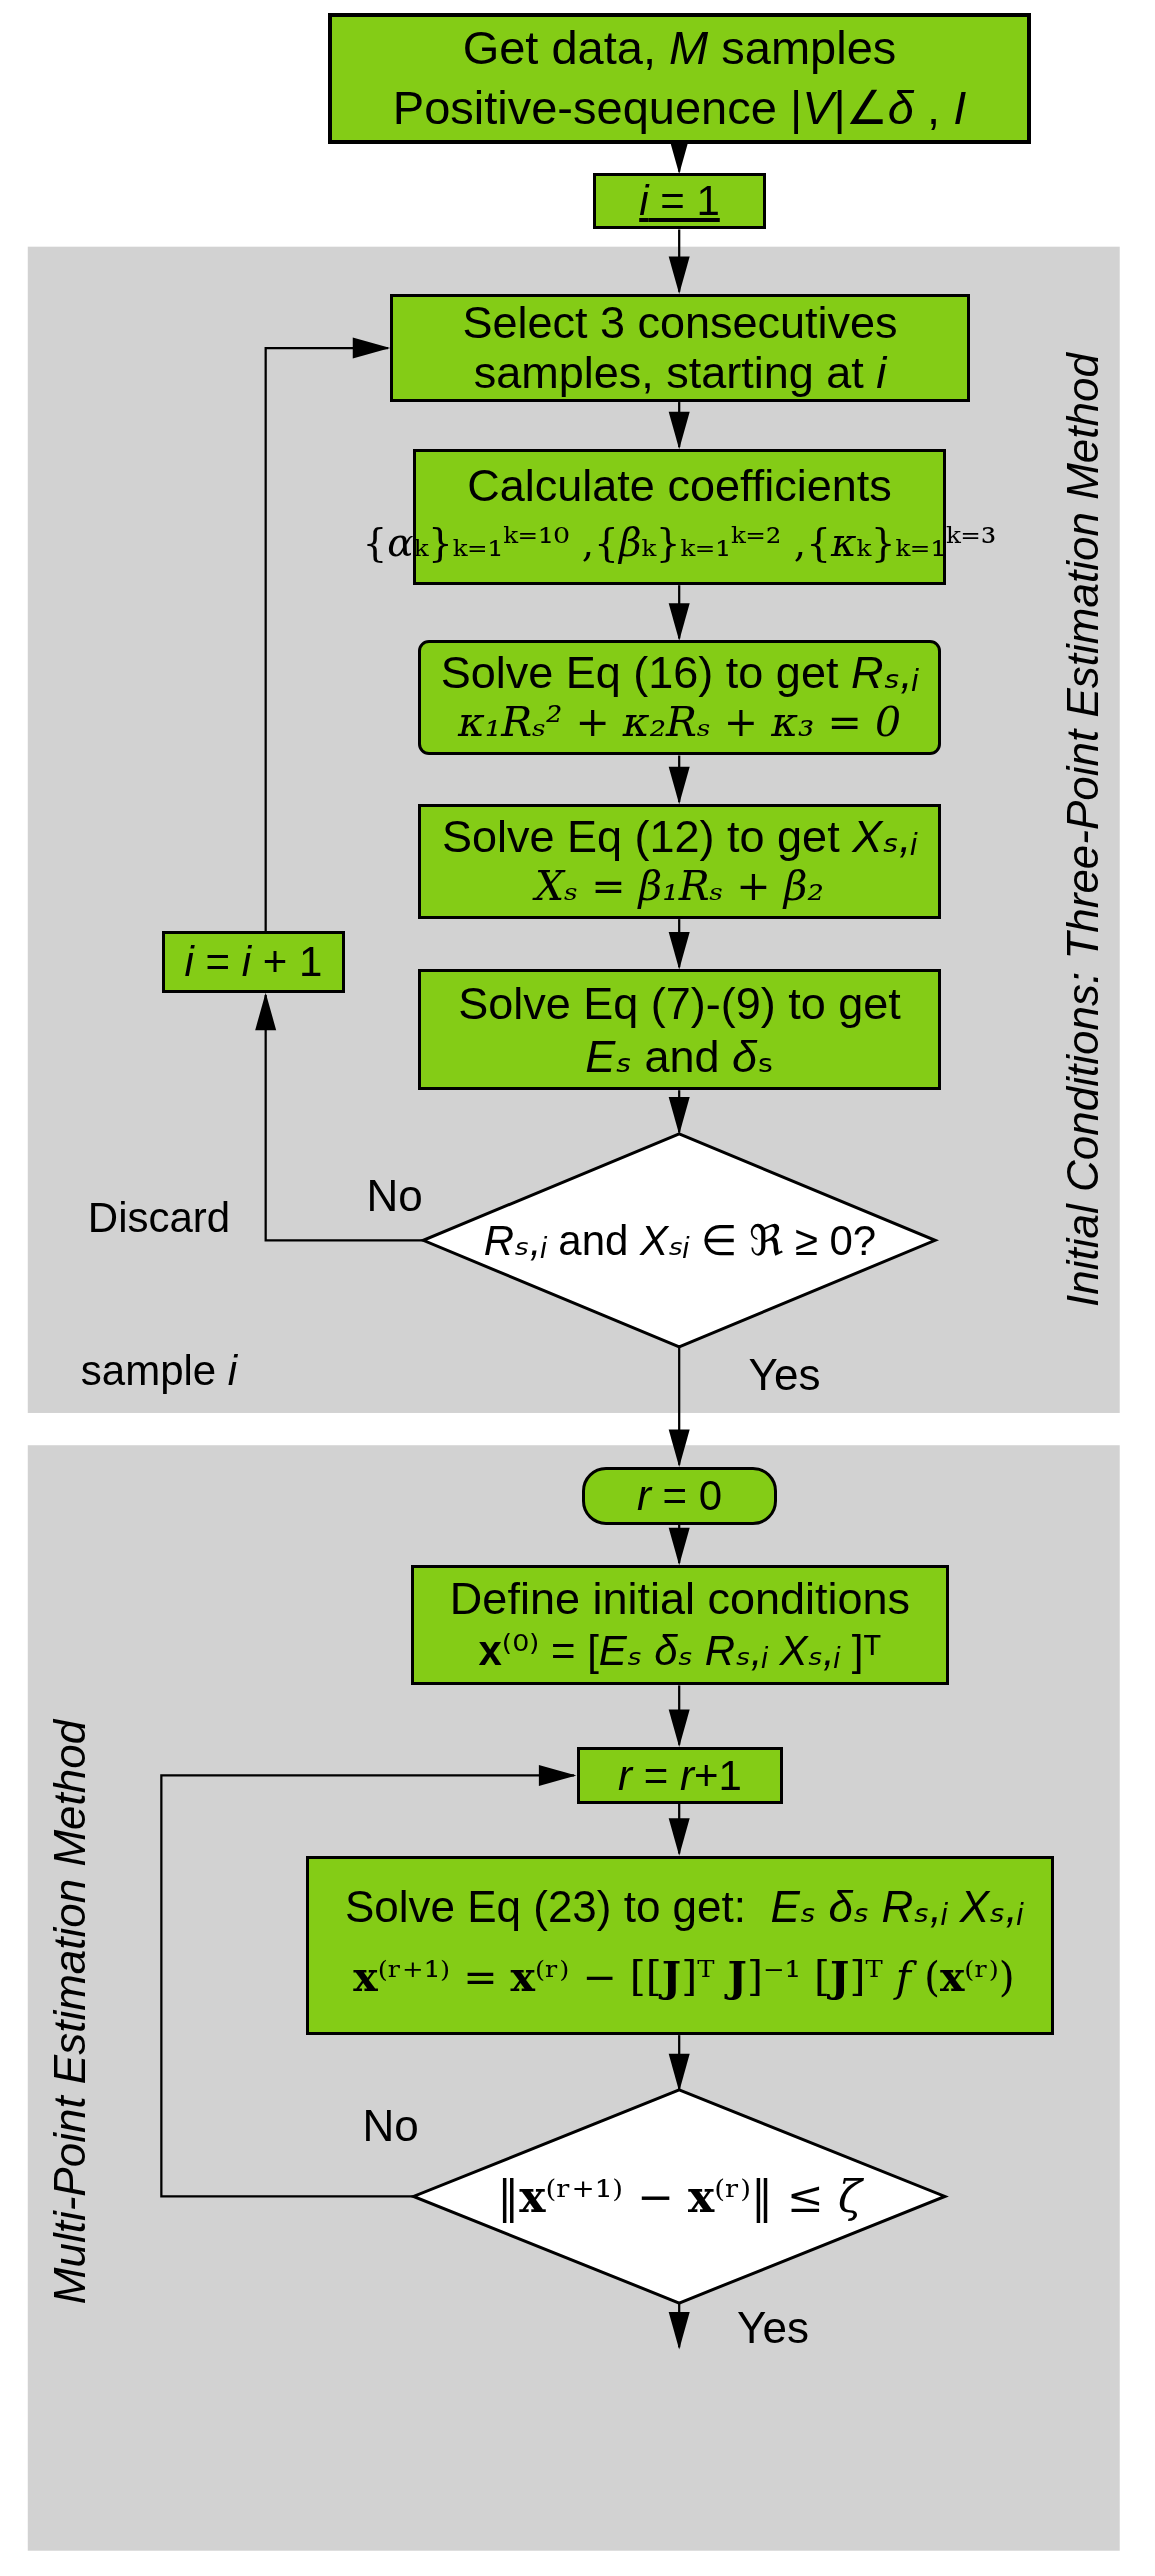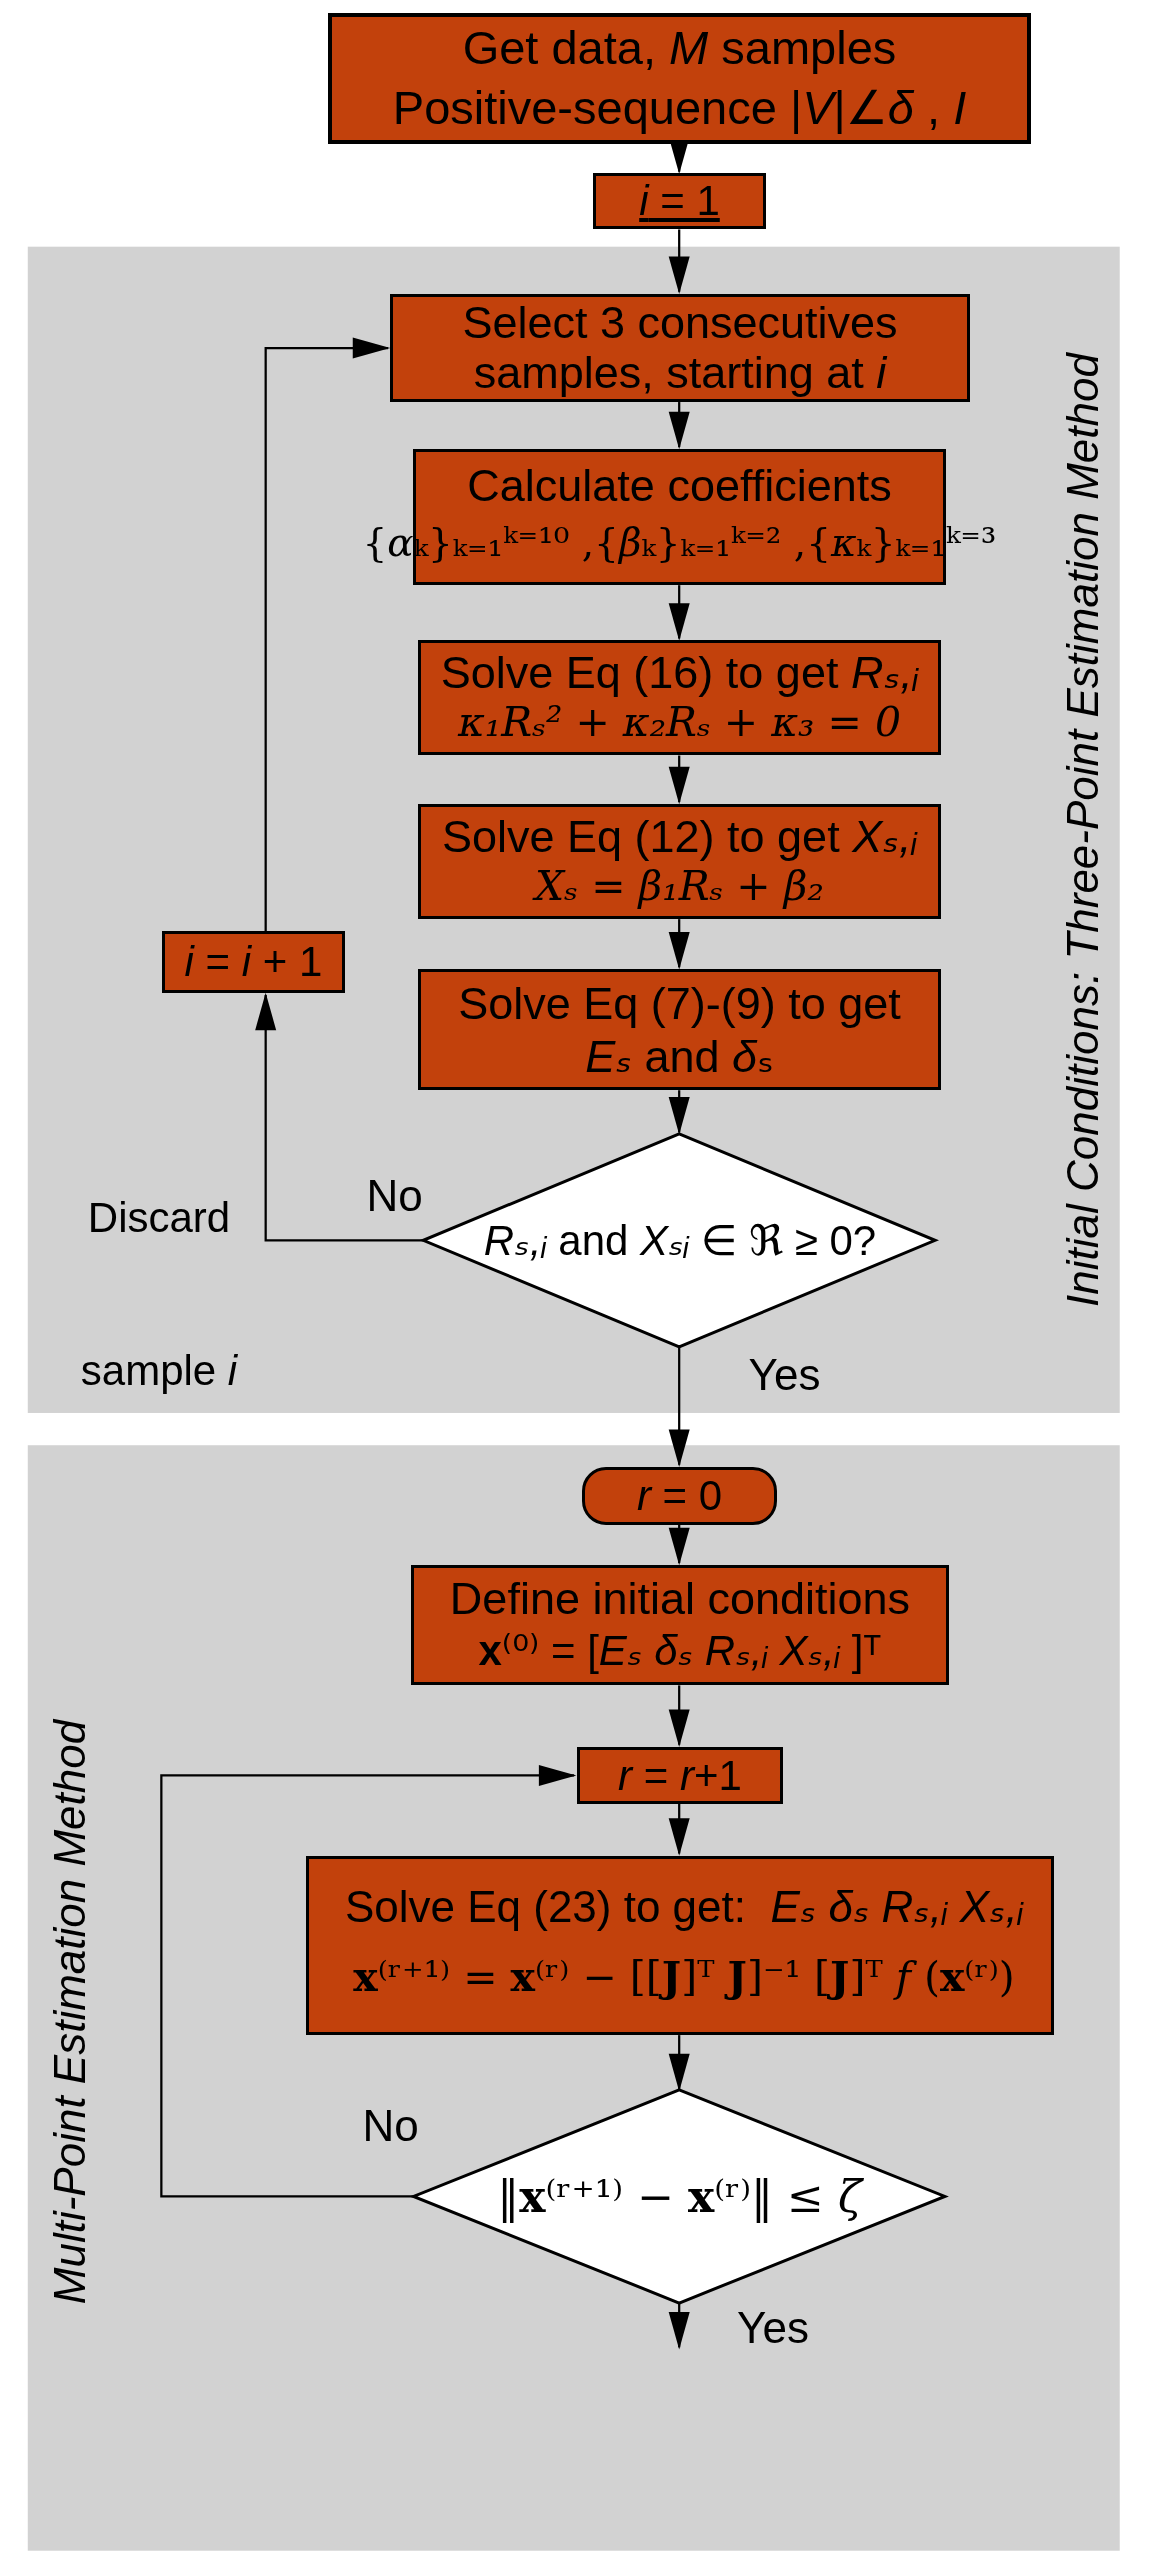--- a/index.html
+++ b/index.html
@@ -3,21 +3,21 @@
 <meta charset="utf-8">
 <style>
   html,body{margin:0;padding:0;background:#ffffff;}
   .stage{position:relative;width:1155px;height:2576px;background:#ffffff;overflow:hidden;
          font-family:"Liberation Sans","DejaVu Sans",sans-serif;color:#000;}
   svg.wires{position:absolute;left:0;top:0;}
   .region{fill:#d2d2d2;}
   .wire{stroke:#000;stroke-width:3;fill:none;}
   .head{fill:#000;stroke:none;}
   .diamond{fill:#ffffff;stroke:#000;stroke-width:4;}
-  .box{position:absolute;box-sizing:border-box;background:#c2410c;border:3.8px solid #000;
+  .box{position:absolute;box-sizing:border-box;background:#84cc16;border:3.8px solid #000;
        display:flex;flex-direction:column;justify-content:center;align-items:center;text-align:center;}
   .box.thin{border-width:3px;}
   .box.thick{border-width:4.5px;}
   .bline{white-space:pre;font-size:45px;line-height:54px;}
   .bline.big{font-size:47px;line-height:60px;}
   .bline.small{font-size:42px;line-height:48px;}
   .math{font-family:"DejaVu Serif","Liberation Serif",serif;font-size:44px;line-height:59px;white-space:pre;}
   .it{font-style:italic;}
   .b{font-weight:bold;}
   .floatlabel{position:absolute;font-size:44px;line-height:50px;text-align:center;white-space:pre;}
@@ -91,21 +91,21 @@
   <div class="box" style="left:390px;top:294px;width:580px;height:108px;">
     <div class="bline" style="line-height:50px;"><span>Select 3 consecutives</span></div>
     <div class="bline" style="line-height:50px;"><span>samples, starting at </span><span class="it">i</span></div>
   </div>
 
   <div class="box" style="left:413px;top:449px;width:533px;height:136px;">
     <div class="bline" style="line-height:51px;"><span>Calculate coefficients</span></div>
     <div class="math" style="font-size:39px;line-height:63px;"><span>{</span><span class="it">α</span><span>ₖ}ₖ₌₁ᵏ⁼¹⁰ ,{</span><span class="it">β</span><span>ₖ}ₖ₌₁ᵏ⁼² ,{</span><span class="it">κ</span><span>ₖ}ₖ₌₁ᵏ⁼³</span></div>
   </div>
 
-  <div class="box" style="left:418px;top:640px;width:523px;height:115px;">
+  <div class="box" style="left:418px;top:640px;width:523px;height:115px;border-radius:11px;">
     <div class="bline" style="line-height:48px;"><span>Solve Eq (16) to get </span><span class="it">Rₛ,ᵢ</span></div>
     <div class="math" style="font-size:41px;line-height:50px;"><span class="it">κ₁Rₛ² + κ₂Rₛ + κ₃ = 0</span></div>
   </div>
 
   <div class="box" style="left:418px;top:804px;width:523px;height:115px;">
     <div class="bline" style="line-height:48px;"><span>Solve Eq (12) to get </span><span class="it">Xₛ,ᵢ</span></div>
     <div class="math" style="font-size:41px;line-height:50px;"><span class="it">Xₛ = β₁Rₛ + β₂</span></div>
   </div>
 
   <div class="box" style="left:418px;top:969px;width:523px;height:121px;">

